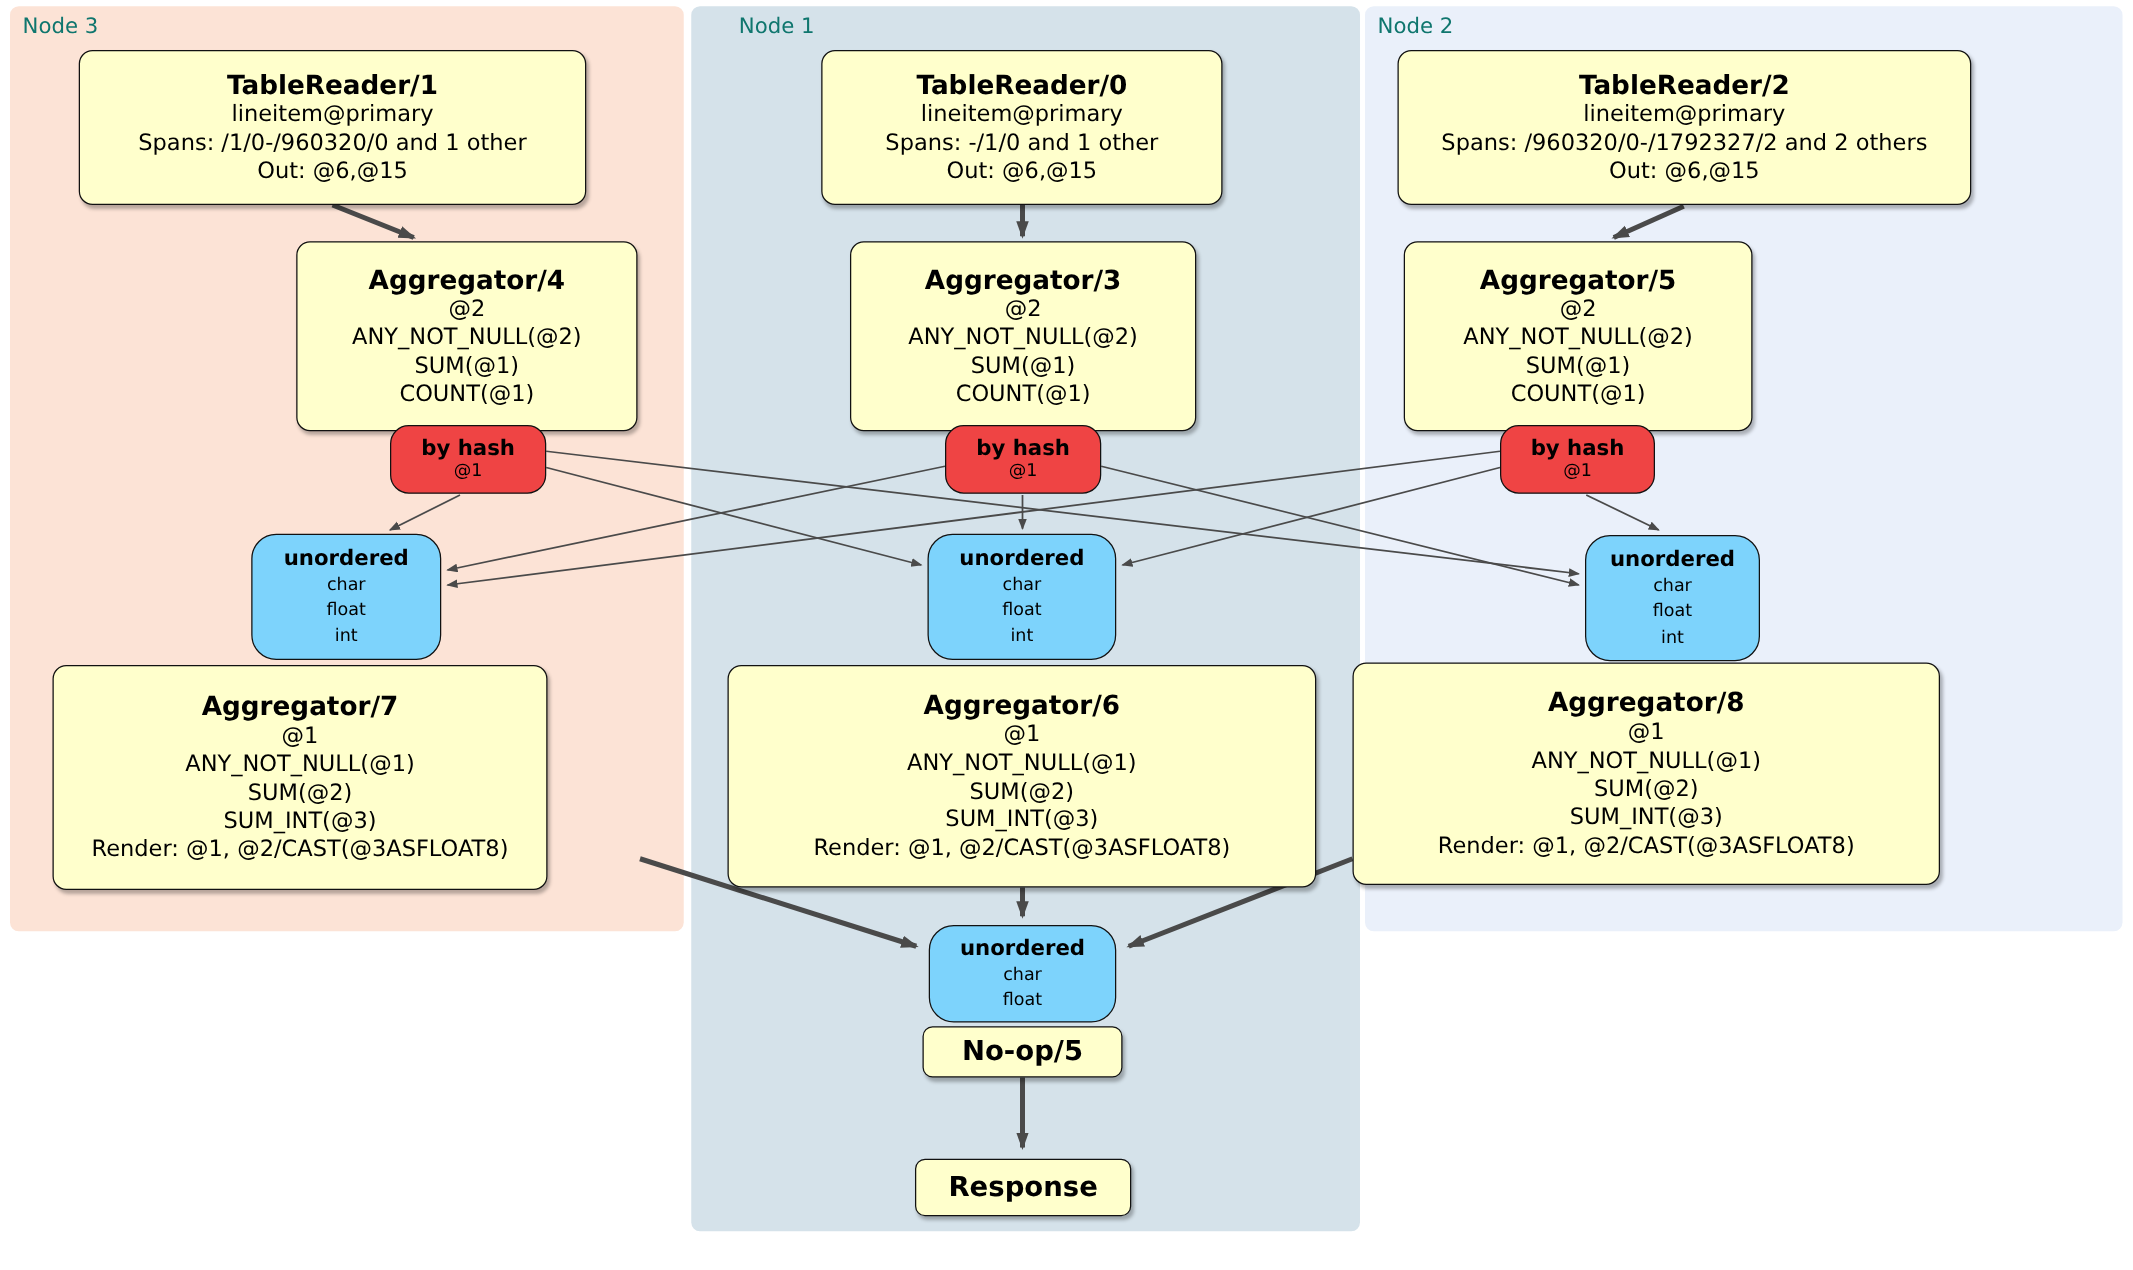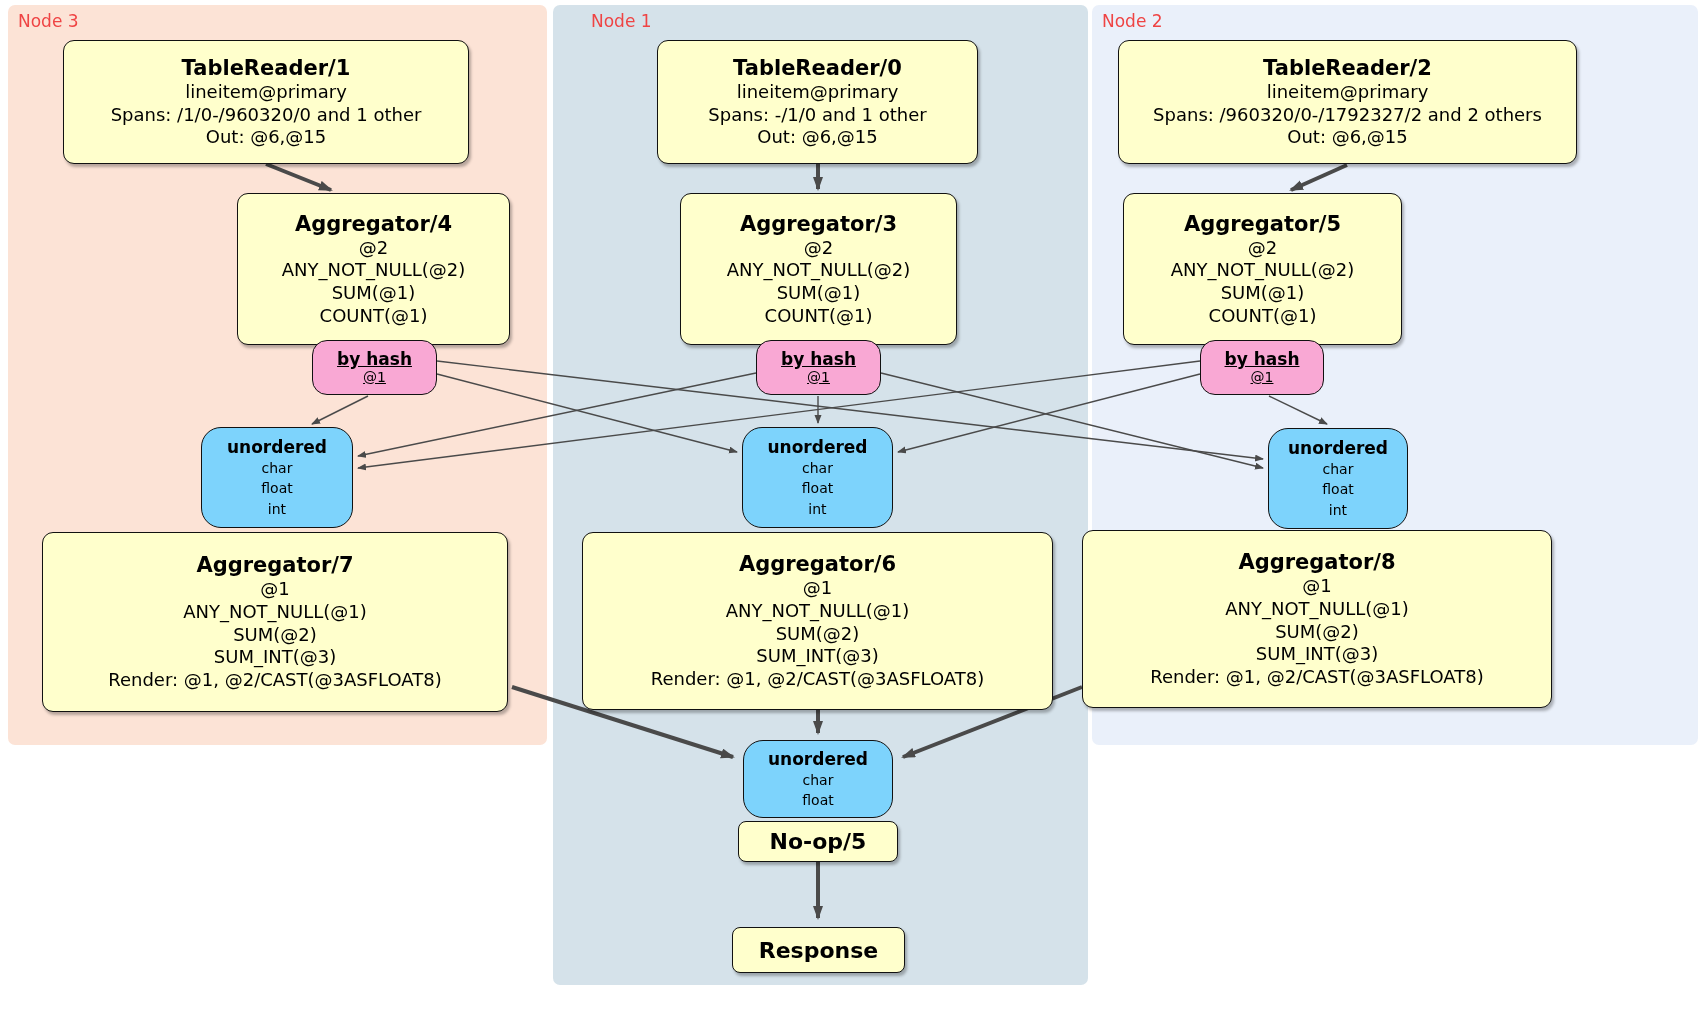--- a/index.html
+++ b/index.html
@@ -1,40 +1,39 @@
 <!DOCTYPE html>
 <html><head>
 <meta charset="utf-8">
 <style>
   html,body{margin:0;padding:0;background:#ffffff;}
   #stage{
     position:relative;width:1706px;height:1016px;overflow:hidden;
     font-family:"DejaVu Sans","Liberation Sans",sans-serif;color:#000;
   }
   .band{position:absolute;border-radius:7px;}
-  .band-label{position:absolute;font-size:17px;color:#ef4444;}
+  .band-label{position:absolute;font-size:17px;color:#0f766e;}
   .node3-bg{background:#fce3d6;}
   .node1-bg{background:#d5e2ea;}
   .node2-bg{background:#eaf0fa;}
   .edges{position:absolute;left:0;top:0;pointer-events:none;}
   .box{
     position:absolute;box-sizing:border-box;text-align:center;
     display:flex;flex-direction:column;justify-content:center;
   }
   .proc{
     background:#ffffcc;border:1.6px solid #111;border-radius:11px;
     box-shadow:2px 3px 3px rgba(0,0,0,0.28);
     padding:8px 10px;
   }
   .proc .title{font-weight:bold;font-size:21px;line-height:1.25;}
   .proc .line{font-size:18px;line-height:1.26;}
   .router{
-    background:#f9a8d4;border:1.6px solid #111;border-radius:15px;
+    background:#ef4444;border:1.6px solid #111;border-radius:15px;
     padding:3px 8px;
-    text-decoration:underline;
   }
   .router .title{font-weight:bold;font-size:17px;line-height:1.2;}
   .router .line{font-size:14px;line-height:1.25;}
   .sync{
     background:#7dd3fc;border:1.6px solid #111;border-radius:20px;
     padding:6px 8px;
   }
   .sync .title{font-weight:bold;font-size:17px;line-height:1.3;}
   .sync .line{font-size:14px;line-height:1.45;}
   .plain{
@@ -153,21 +152,21 @@
     <div class="line">float</div>
     <div class="line">int</div>
   </div>
   <div class="box sync" style="left:1268px;top:428px;width:140px;min-height:101px;">
     <div class="title">unordered</div>
     <div class="line">char</div>
     <div class="line">float</div>
     <div class="line">int</div>
   </div>
 
-  <div class="box proc" style="left:42px;top:532px;width:466px;min-height:180px;">
+  <div class="box proc" style="left:42px;top:532px;width:396px;min-height:180px;">
     <div class="title">Aggregator/7</div>
     <div class="line">@1</div>
     <div class="line">ANY_NOT_NULL(@1)</div>
     <div class="line">SUM(@2)</div>
     <div class="line">SUM_INT(@3)</div>
     <div class="line">Render: @1, @2/CAST(@3ASFLOAT8)</div>
   </div>
   <div class="box proc" style="left:582px;top:532px;width:471px;min-height:178px;">
     <div class="title">Aggregator/6</div>
     <div class="line">@1</div>

